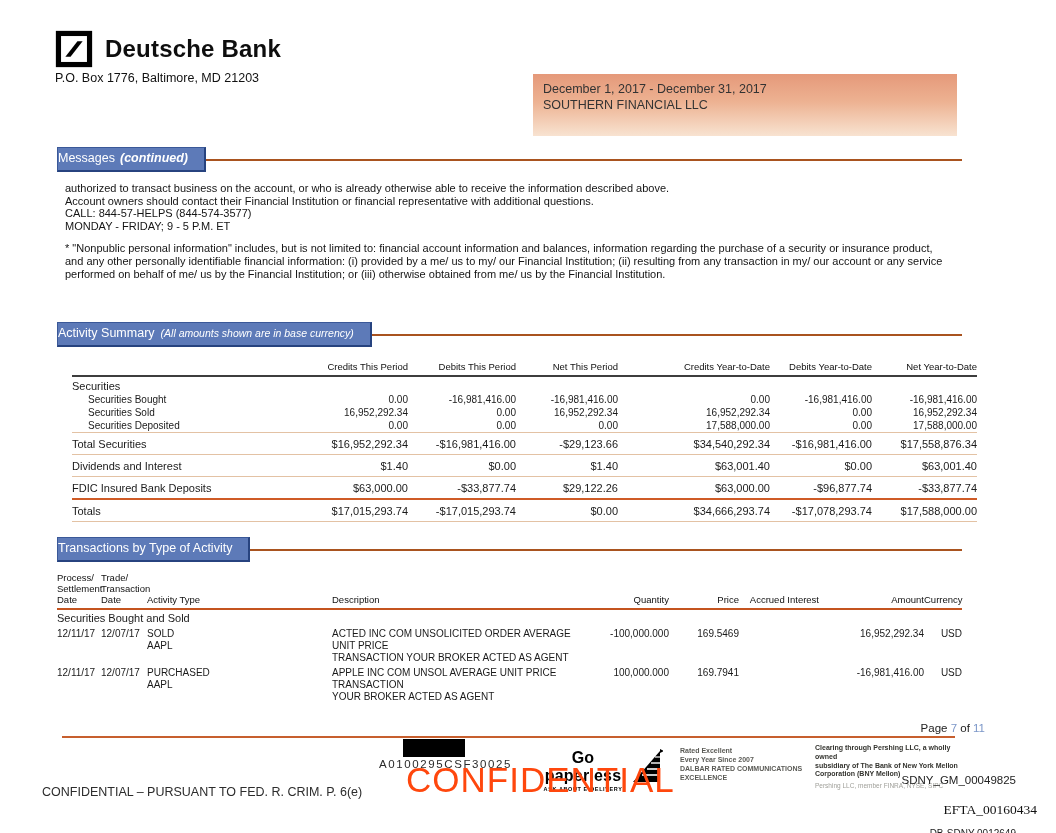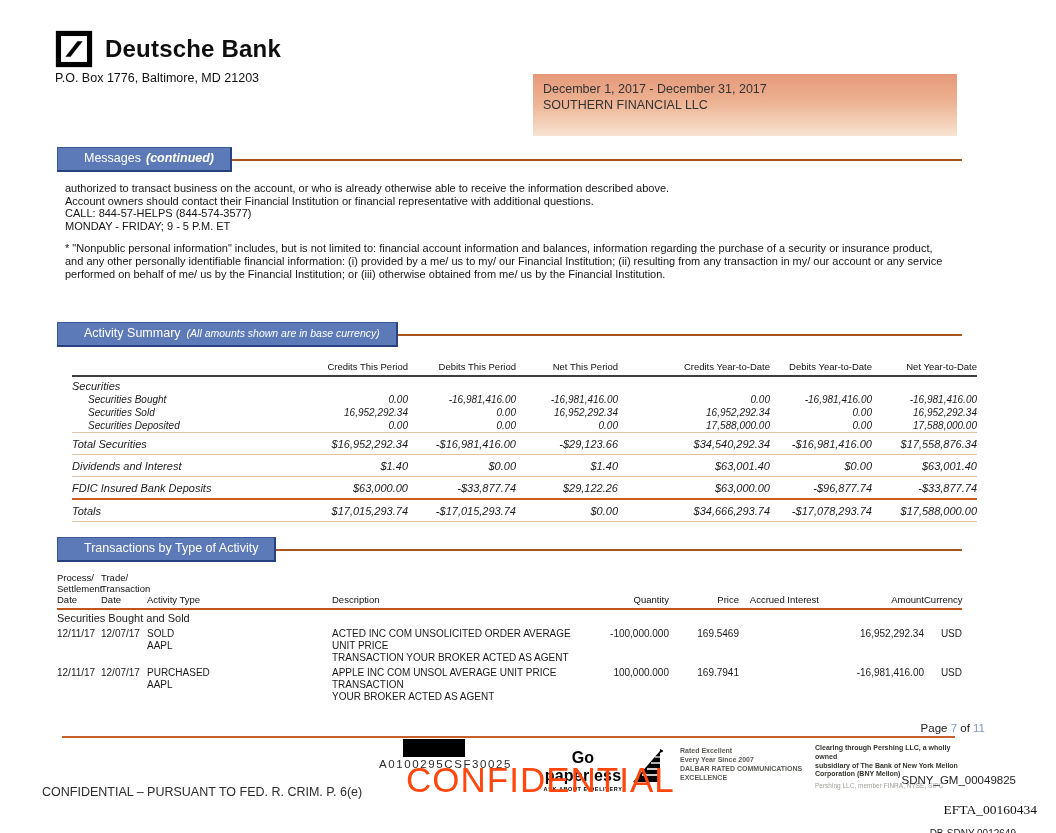--- a/index.html
+++ b/index.html
@@ -15,37 +15,37 @@
 
   
   .period-box { position:absolute; top:74px; left:533px; width:424px; height:62px; box-sizing:border-box;
                 padding:7px 0 0 10px; font-size:12.5px; line-height:16px; color:#333;
                 background:linear-gradient(180deg,#e5997a 0%,#edb292 45%,#f8e3d1 100%); }
 
   
   .section { position:absolute; left:57px; width:905px; }
   .bar-row { display:flex; align-items:center; }
   .section-bar { background:#5d7ab8; color:#fff; font-size:12.5px; line-height:15px;
-                 padding:3px 16px 4px 26px; white-space:nowrap;
+                 padding:3px 16px 4px 0; white-space:nowrap;
                  border:1px solid #3a5898; border-right:2px solid #27437f; border-bottom:2px solid #27437f; }
   .bar-line { flex:1; height:2px; background:#a9531f; }
   .suffix-bi { font-weight:bold; font-style:italic; margin-left:5px; }
   .suffix-i  { font-style:italic; font-size:10.5px; margin-left:6px; }
 
   
   .para { font-size:11px; line-height:12.6px; margin-top:10px; color:#141414;margin-left:8px; }
 
   
   table { width:905px; border-collapse:collapse; table-layout:fixed; }
   .num { text-align:right; }
 
   .summary-table { margin-top:9px; font-size:10.5px;margin-left:15px; }
   .summary-table th { font-weight:normal; font-size:9.5px; color:#111; text-align:right;
                       padding:5px 0 3px 0; border-bottom:2px solid #3d3d3d; vertical-align:bottom; }
-  .summary-table td { padding:1px 0;font-style:italic; }
+  .summary-table td { padding:1px 0; }
   tr.group-row td { padding-top:3px; font-size:11px; }
   tr.item-row td { font-size:10px; }
   tr.item-row td.lbl { padding-left:16px; }
   tr.band td { padding:5px 0 4px 0; font-size:11px; }
   tr.rt-tan td { border-top:1px solid #e3c2a4; }
   tr.rt-orange td { border-top:2px solid #cf5b26; }
   tr.rb-tan td { border-bottom:1px solid #e3c2a4; }
 
   .txn-table { margin-top:8px; font-size:10px; }
   .txn-table th { font-weight:normal; font-size:9.5px; color:#111; text-align:left; vertical-align:bottom;

